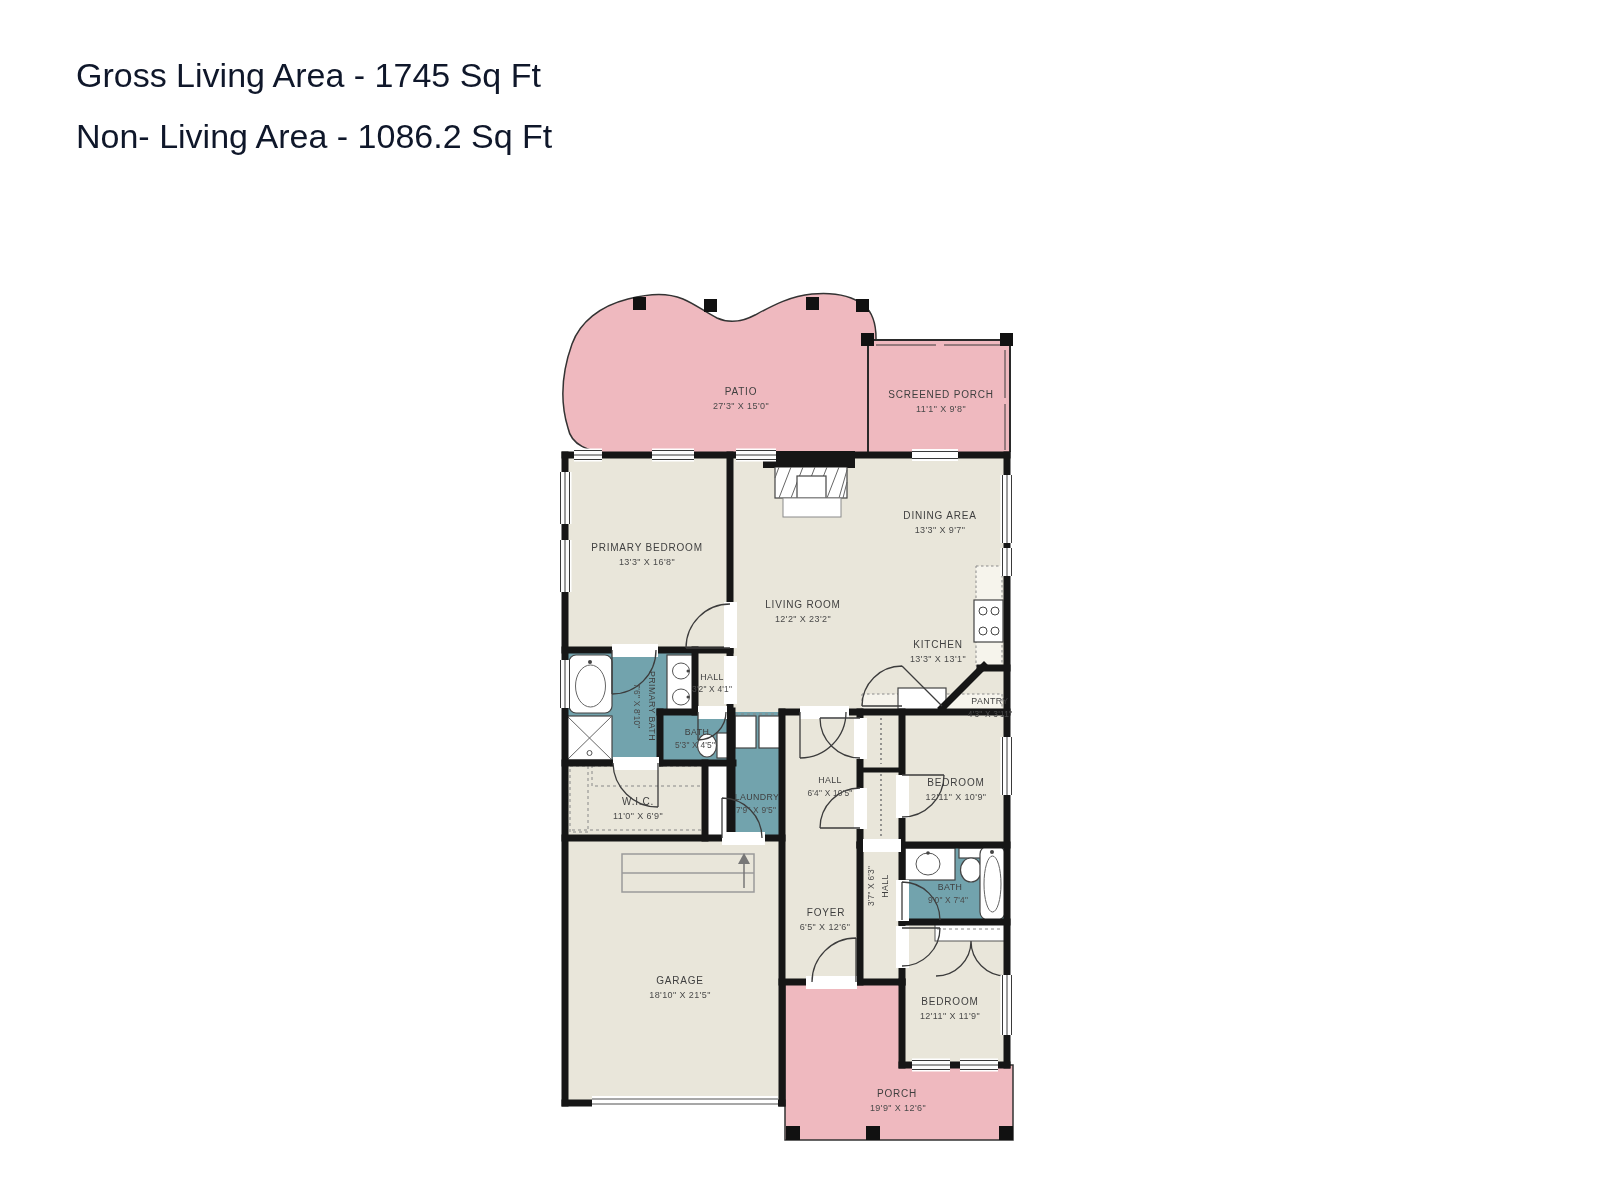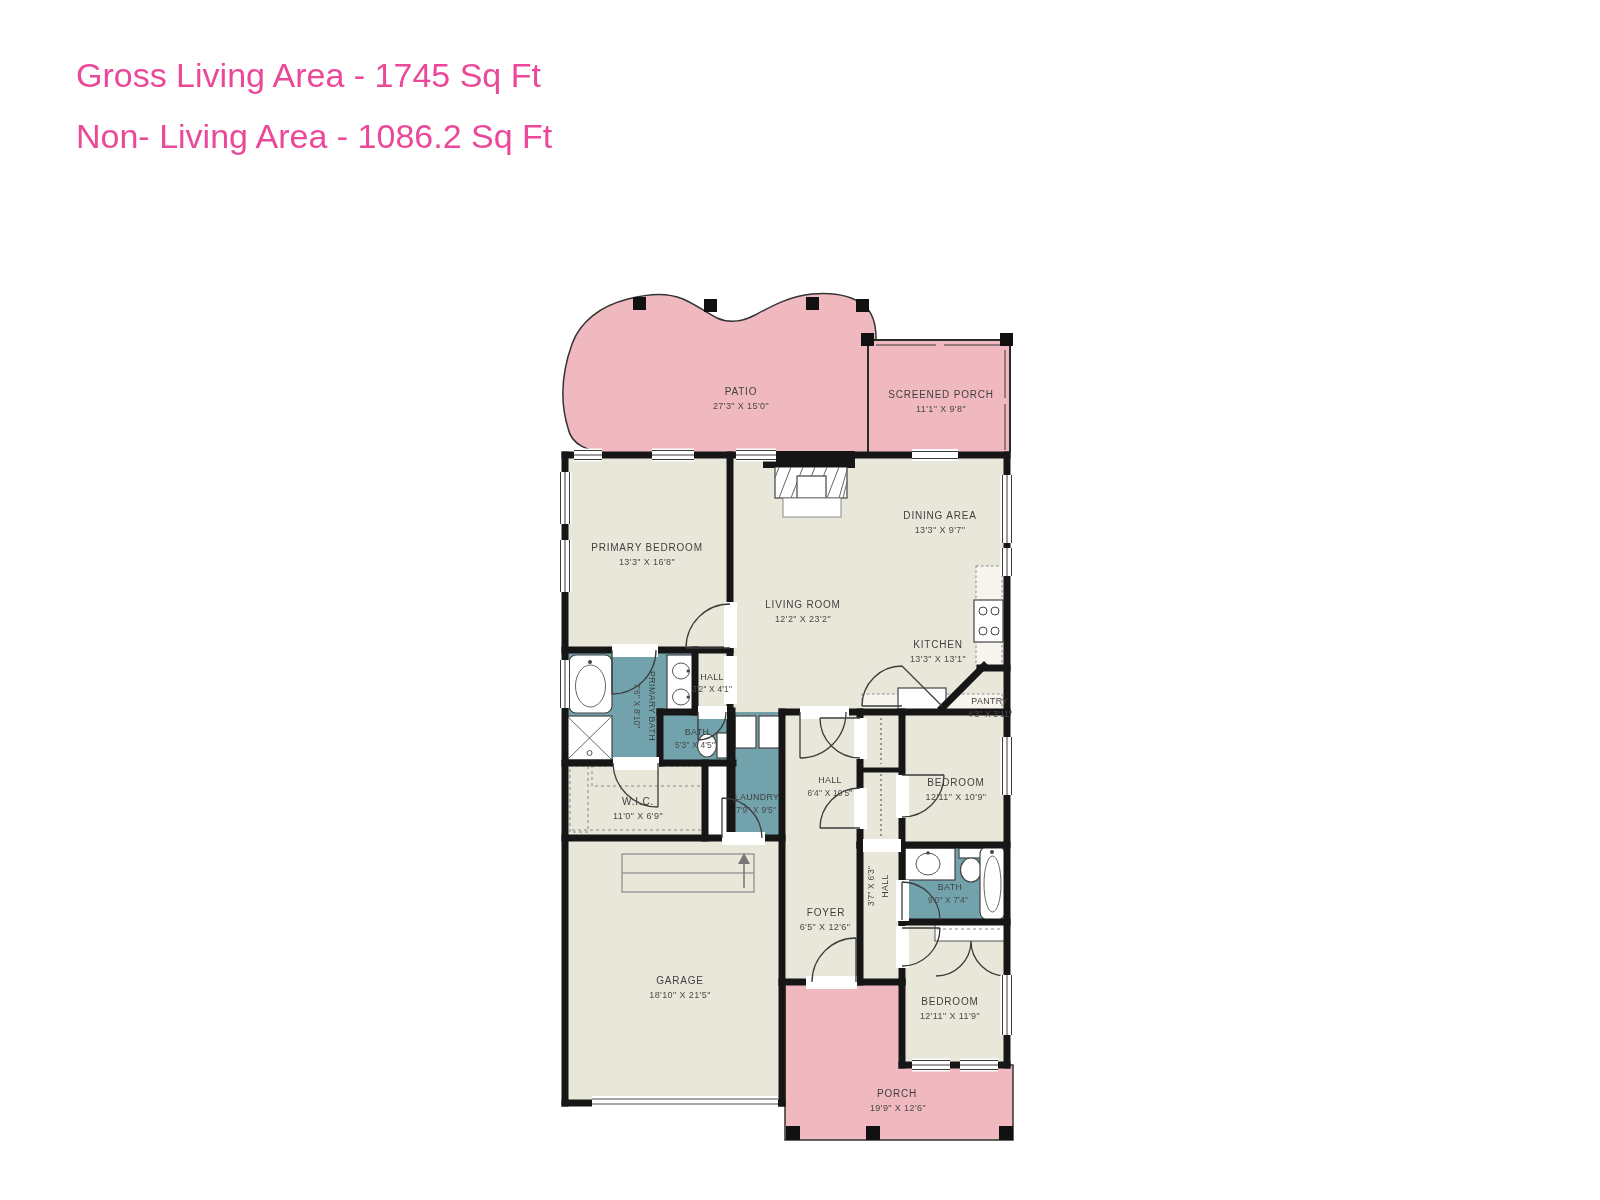--- a/index.html
+++ b/index.html
@@ -1,21 +1,21 @@
 <!DOCTYPE html>
 <html><head>
 <meta charset="utf-8">
 <style>
   html,body{margin:0;padding:0;background:#ffffff;}
   body{width:1600px;height:1200px;position:relative;overflow:hidden;
        font-family:"Liberation Sans", sans-serif;}
   .header{position:absolute;left:76px;top:48px;color:#111;}
   .header h1{margin:0;font-size:64px;line-height:1.05;font-weight:bold;
              letter-spacing:-1px;color:#1a1a1a;}
-  .header .sub{font-size:34px;color:#ec4899;font-weight:400;}
+  .header .sub{font-size:34px;color:#0f172a;font-weight:400;}
   .header .sub1{margin-top:8px;}
   .header .sub2{margin-top:22px;text-align:center;}
   svg{position:absolute;left:0;top:0;}
   .room-label{font-size:10px;letter-spacing:0.8px;fill:#3f3f3f;
               text-anchor:middle;font-family:"Liberation Sans",sans-serif;}
   .room-dims{font-size:9px;letter-spacing:0.4px;fill:#4a4a4a;
              text-anchor:middle;font-family:"Liberation Sans",sans-serif;}
   .room-label.sm{font-size:8.8px;letter-spacing:0.4px;}
   .room-dims.sm{font-size:8.4px;letter-spacing:0.2px;}
   .wall{stroke:#161616;stroke-width:7;stroke-linecap:square;fill:none;}

